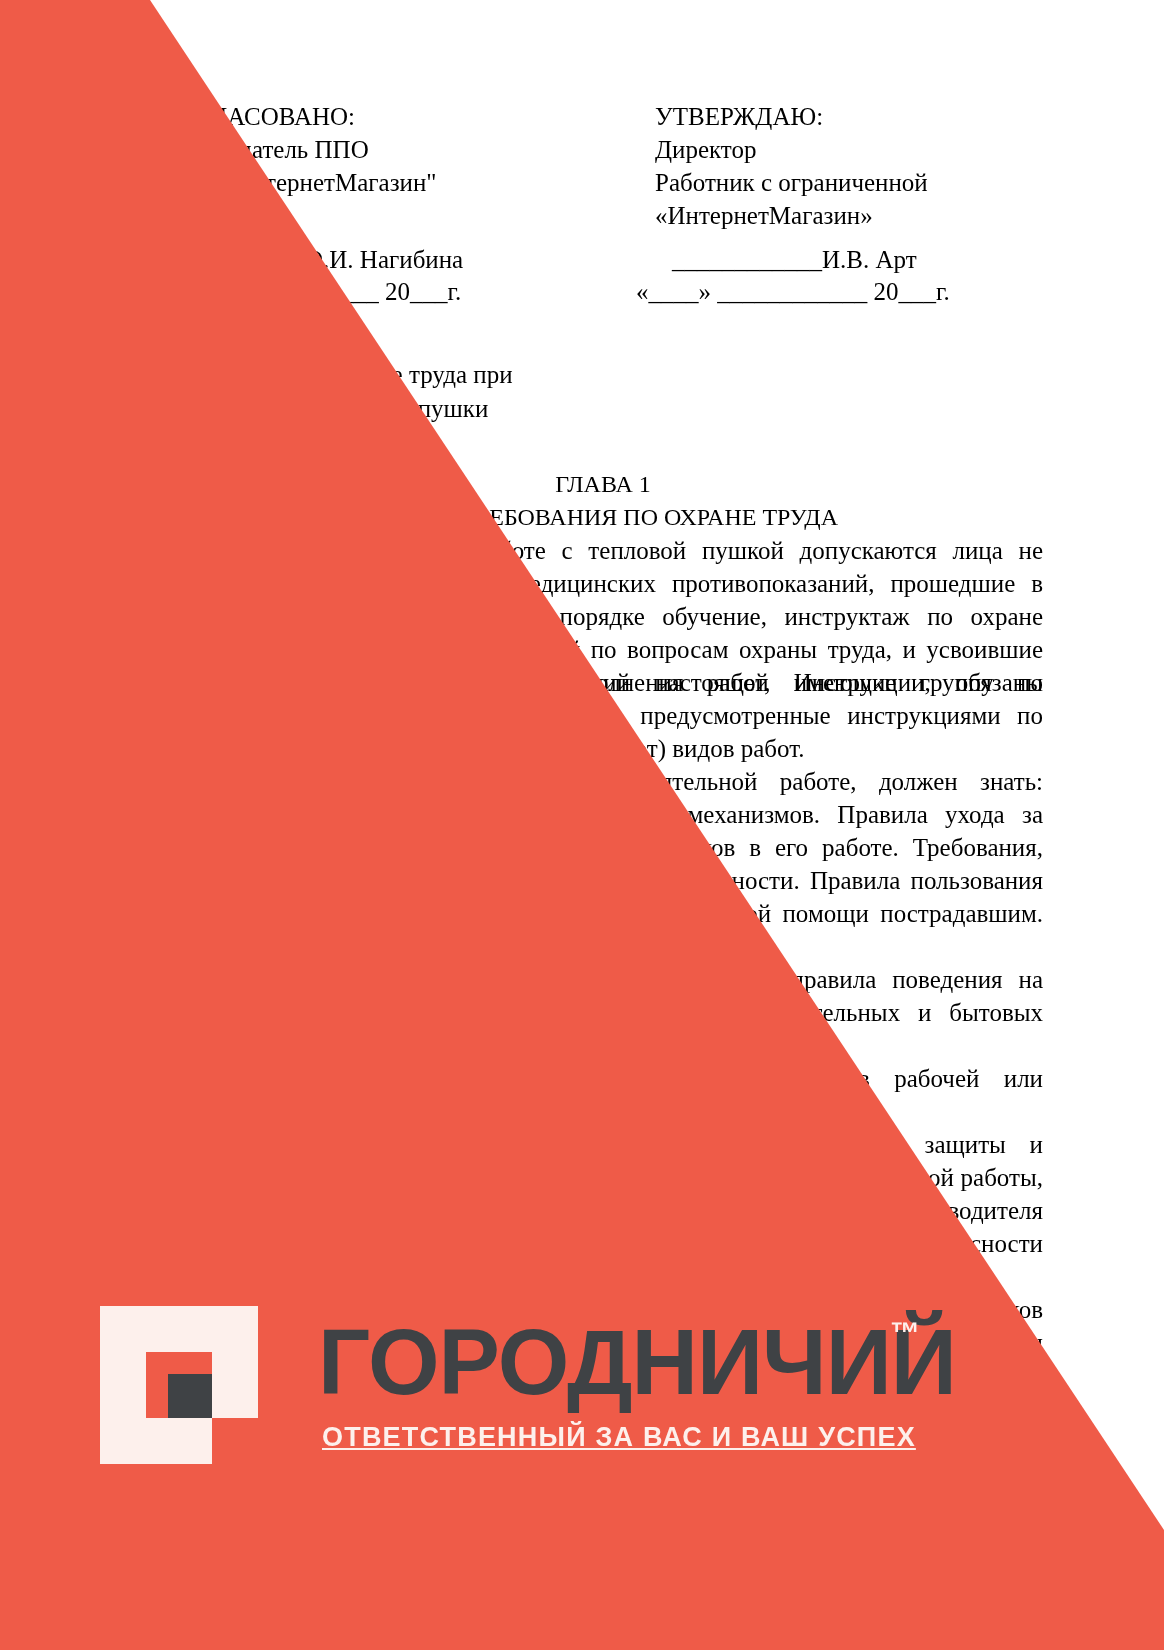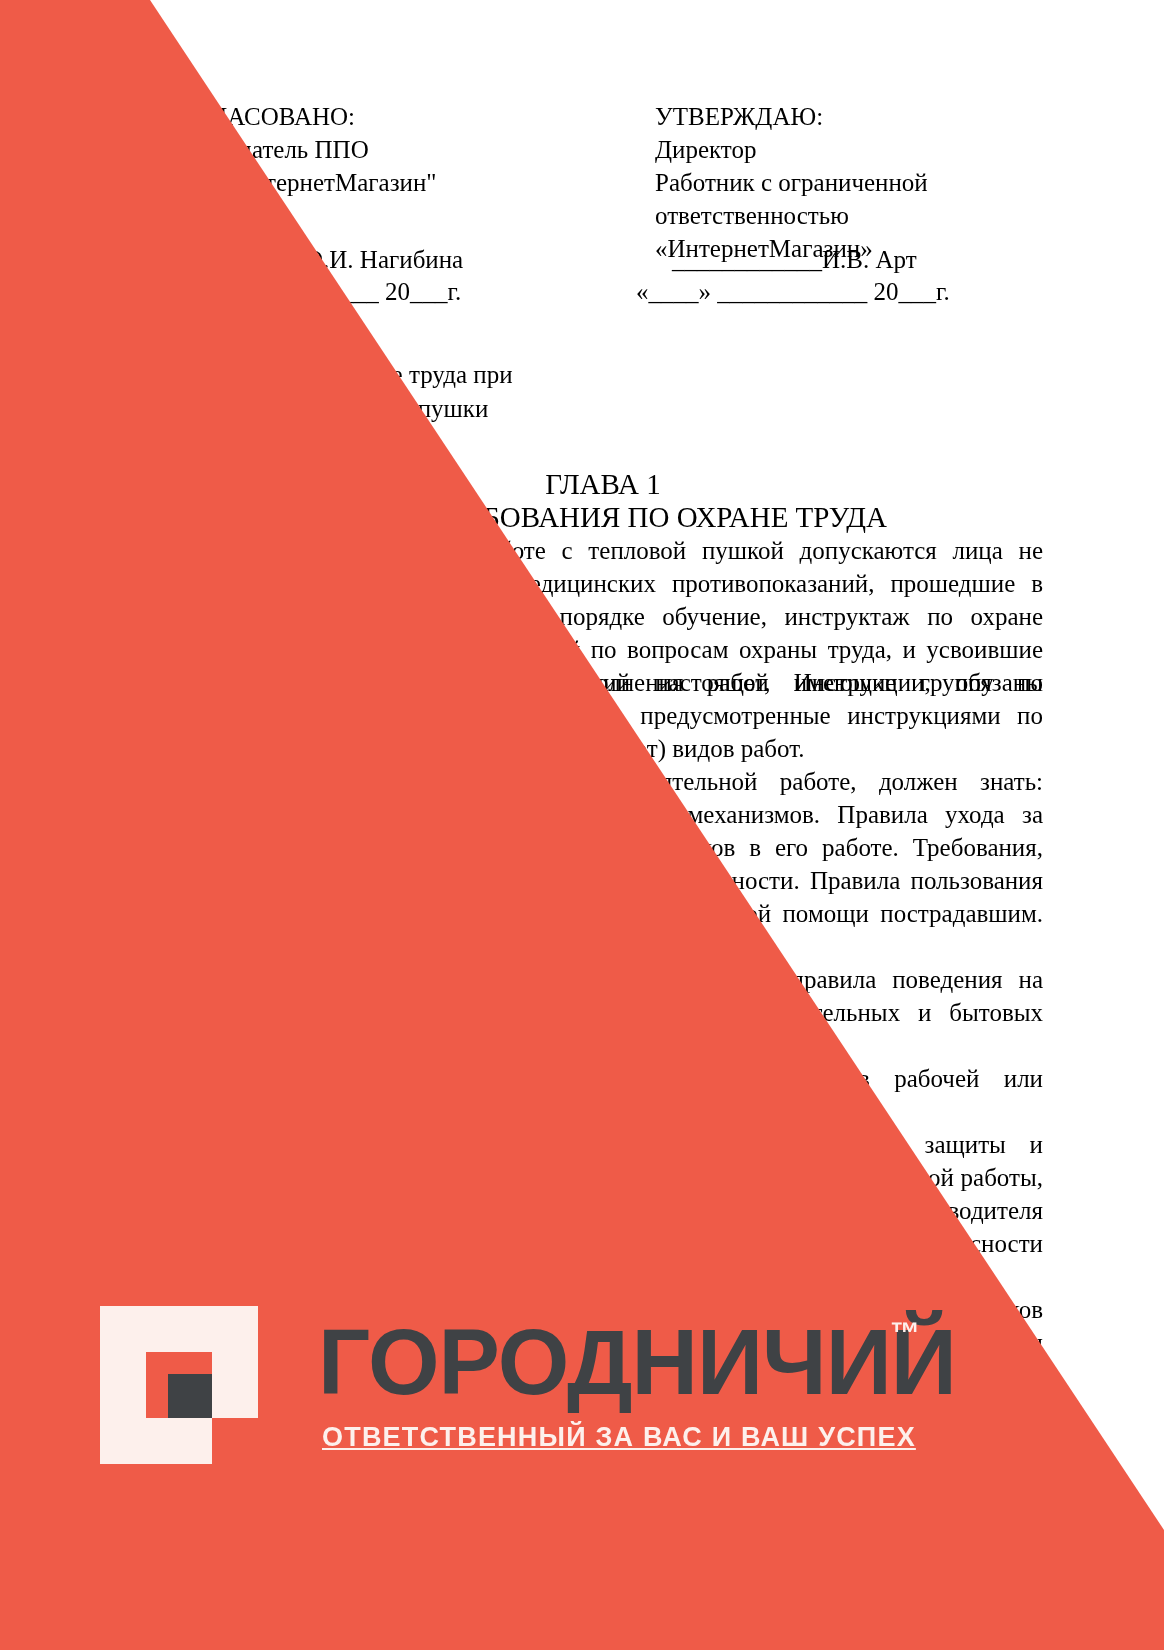--- a/index.html
+++ b/index.html
@@ -87,21 +87,21 @@
     line-height: 34px;
     text-align: justify;
   }
   .doc-title div:last-child { text-align: left; }
 
   .chapter {
     position: absolute;
     left: 163px;
     top: 468px;
     width: 880px;
-    font-size: 29px;
+    font-size: 24px;
     line-height: 33px;
     text-align: center;
   }
 
   .body-block {
     position: absolute;
     left: 163px;
     width: 880px;
     font-size: 25px;
     line-height: 33px;
@@ -180,21 +180,20 @@
     <div class="hdr-left">
       <div>СОГЛАСОВАНО:</div>
       <div>Председатель ППО</div>
       <div>ООО "ИнтернетМагазин"</div>
     </div>
 
     <div class="hdr-right">
       <div>УТВЕРЖДАЮ:</div>
       <div>Директор</div>
       <div>Работник с ограниченной</div>
-      <div>ответственностью</div>
       <div>«ИнтернетМагазин»</div>
     </div>
 
     <div class="sig-line-left">__________О.И. Нагибина</div>
     <div class="sig-line-right">____________И.В. Арт</div>
     <div class="date-line-left">__» ____________  20___г.</div>
     <div class="date-line-right">«____»  ____________  20___г.</div>
 
     <div class="doc-title">
       <div>Инструкция по охране труда при</div>

